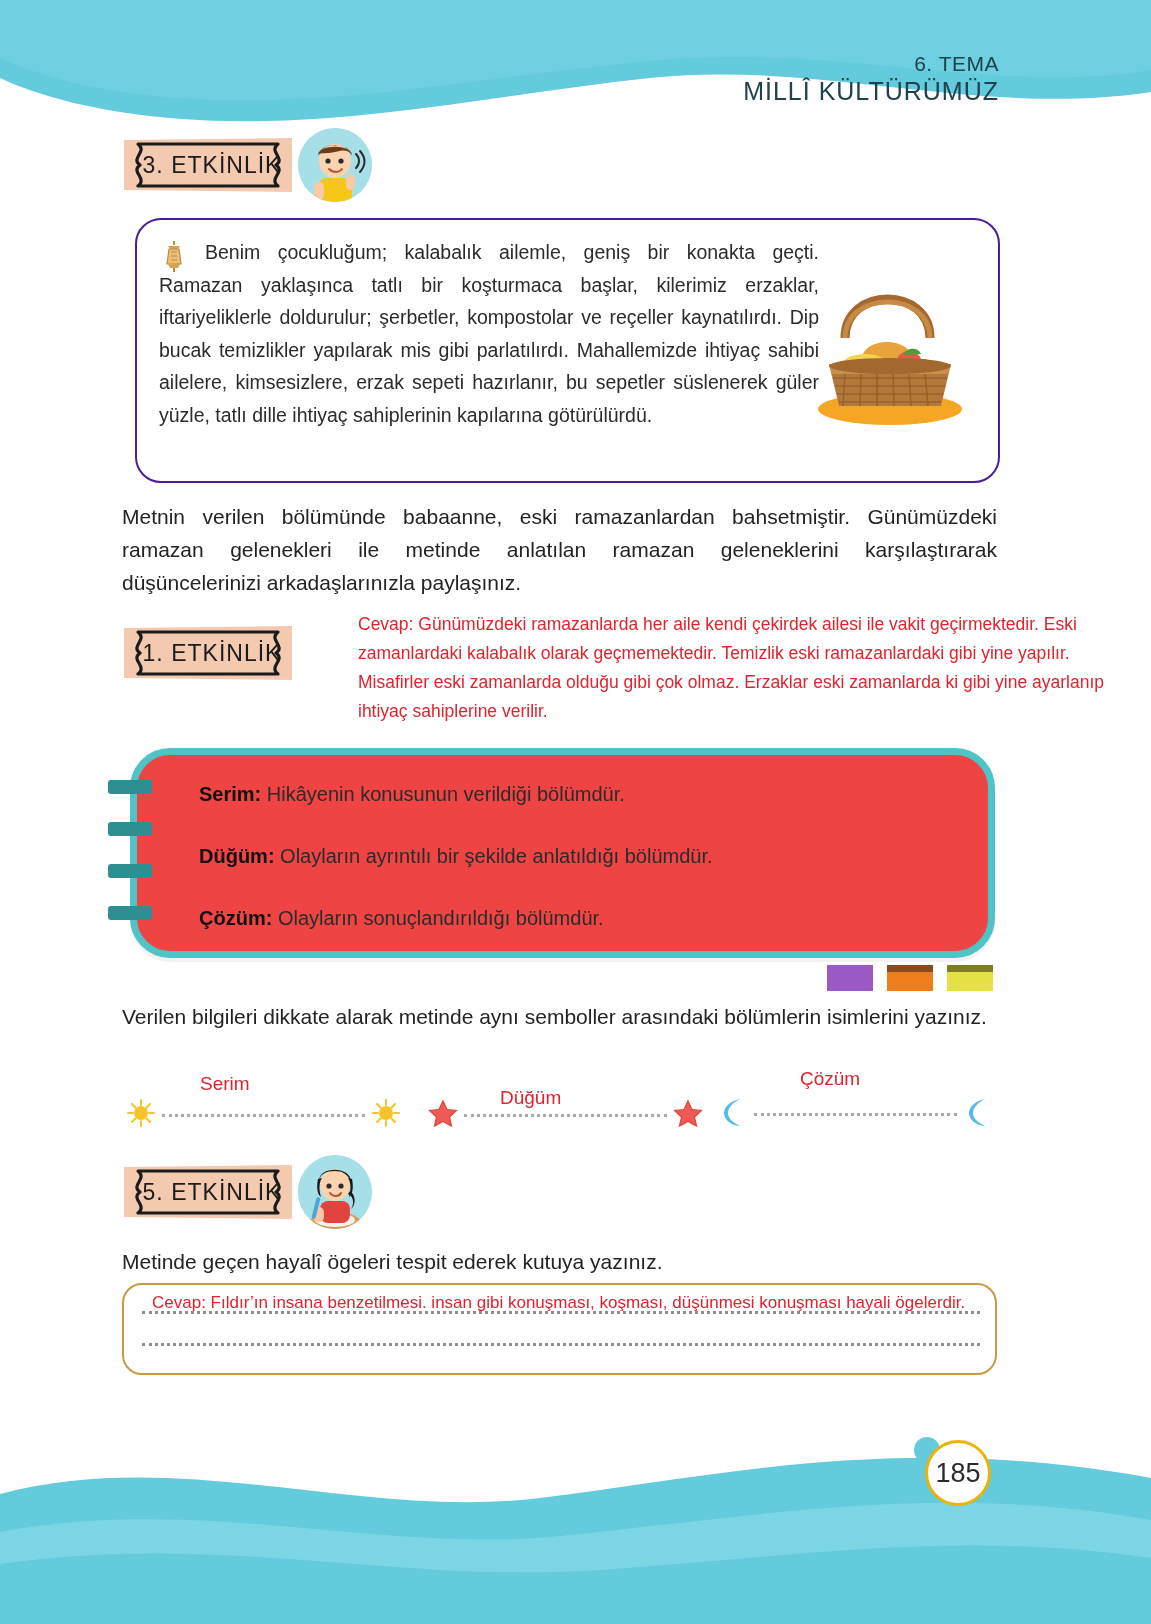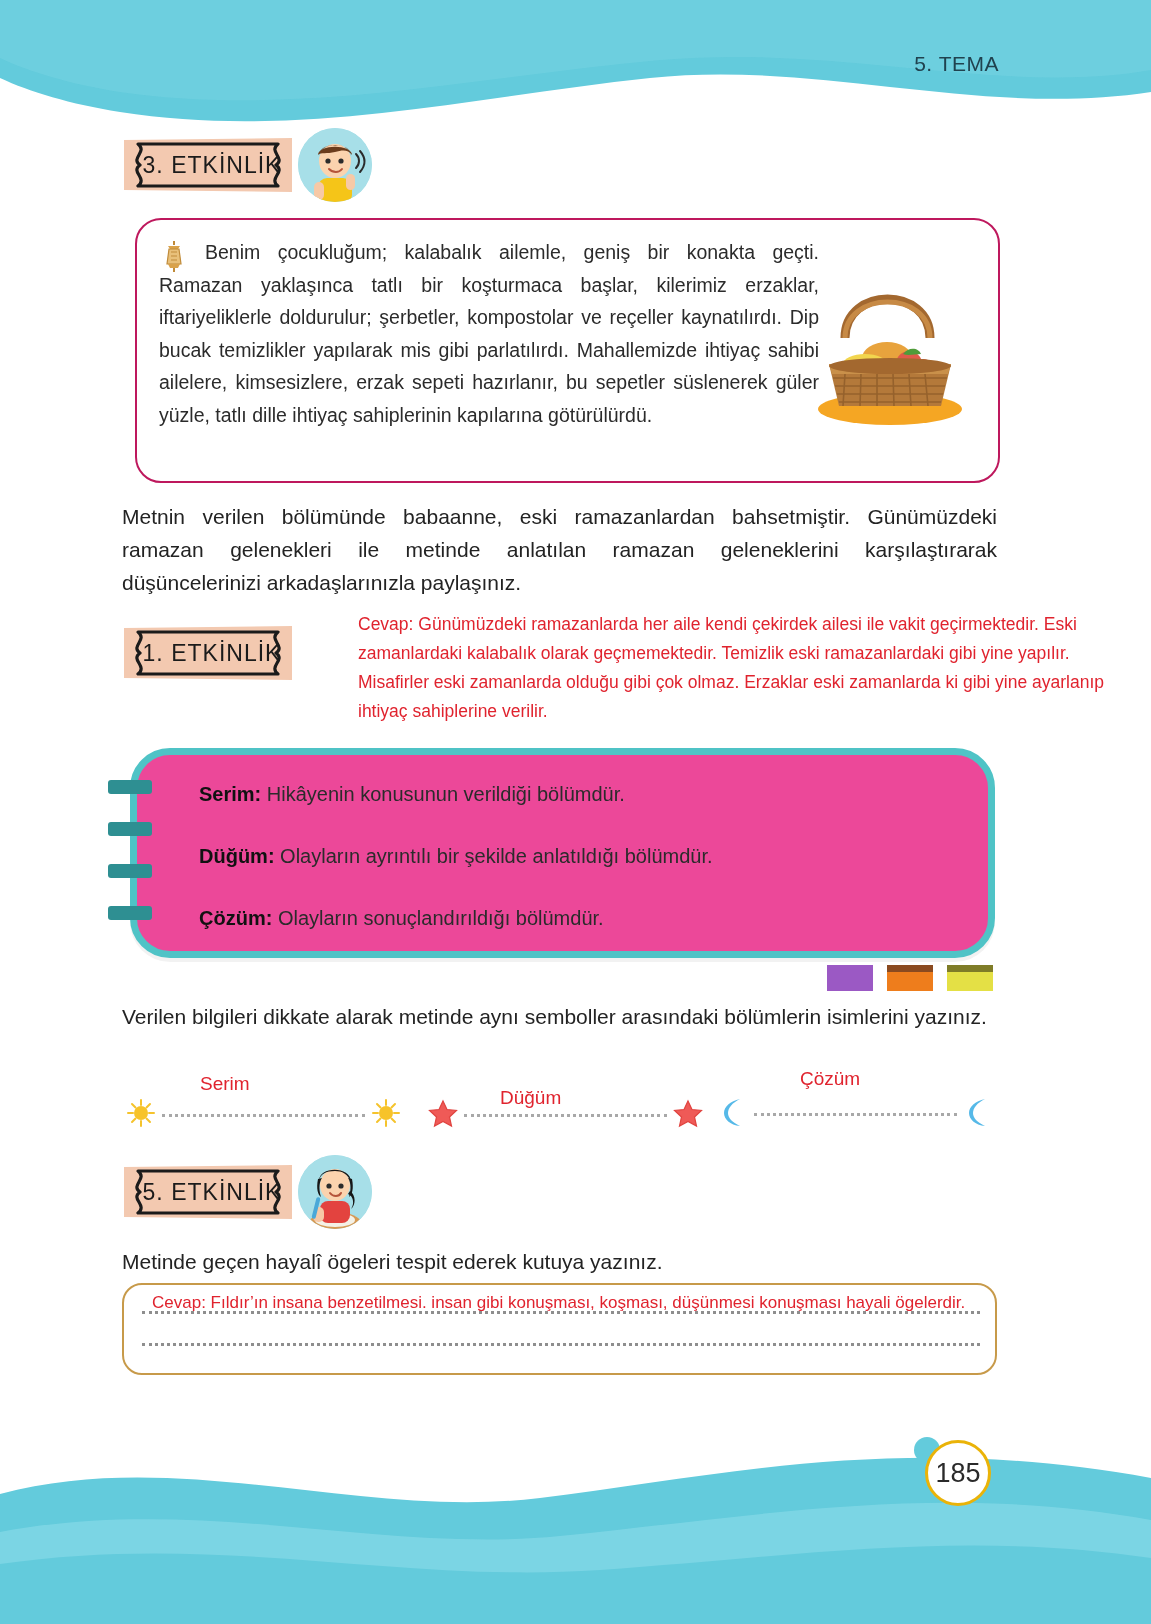--- a/index.html
+++ b/index.html
@@ -53,21 +53,21 @@
   .avatar {
     width:74px; height:74px; border-radius:50%;
     background:#a7dfe8;
     position:relative; overflow:hidden; flex:none;
   }
 
   
   .read-card {
     position:absolute;
     left:135px; top:218px; width:865px; height:265px;
-    border:2px solid #be185d;
+    border:2px solid #4c1d95;
     border-radius:26px;
     background:#ffffff;
   }
   .read-text {
     position:absolute; left:22px; top:16px; width:660px;
     font-family:"Liberation Sans", sans-serif;
     font-size:19.5px;
     line-height:32.5px;
     color:#2b2b2b;
     text-align:justify;
@@ -93,21 +93,21 @@
     color:#e0232e;
     font-family:"Liberation Sans", sans-serif;
     font-size:17.5px;
     line-height:29px;
   }
   .answer-sm { font-size:17px; line-height:27px; }
 
   
   .def-box {
     position:absolute; left:130px; top:748px; width:865px; height:210px;
-    background:#ec4899;
+    background:#ef4444;
     border:7px solid #4fc3c6;
     border-radius:40px;
     box-shadow:0 4px 0 rgba(0,0,0,0.05);
   }
   .def-box-shadow {
     position:absolute; left:118px; top:742px; width:875px; height:222px;
     background:#f0efe2; border-radius:44px; z-index:-1;
   }
   .rings { position:absolute; left:108px; top:780px; width:42px; height:150px; }
   .ring {
@@ -162,21 +162,22 @@
 <div class="page">
 
   <div class="wave-top">
     <svg width="1151" height="130" viewBox="0 0 1151 130">
       <path d="M0,0 L1151,0 L1151,92 C980,118 820,60 650,78 C470,97 300,140 120,112 C70,104 30,92 0,78 Z" fill="#63cbdc"></path>
       <path d="M0,0 L1151,0 L1151,70 C1000,96 840,44 660,60 C480,76 300,118 120,92 C70,84 30,72 0,58 Z" fill="#76d3e2" opacity="0.55"></path>
     </svg>
   </div>
 
   <div class="header-title">
-    <span class="l1">5. TEMA</span>
+    <span class="l1">6. TEMA</span>
+    <span class="l2">MİLLÎ KÜLTÜRÜMÜZ</span>
   </div>
 
   <div class="act-row" style="left:118px; top:128px;">
     <div class="ribbon">
       <svg width="180" height="62" viewBox="0 0 180 62" style="position:absolute;left:0;top:0;">
         <path d="M6,6 L174,4 L174,58 L6,56 Z" fill="#f3c9b0"></path>
         <path d="M20,10 C30,18 12,24 22,31 C12,38 30,44 20,52 L160,52 C150,44 168,38 158,31 C168,24 150,18 160,10 Z" fill="none" stroke="#1b1b1b" stroke-width="3.2" stroke-linejoin="round"></path>
       </svg>
       <span class="label">3. ETKİNLİK</span>
     </div>

